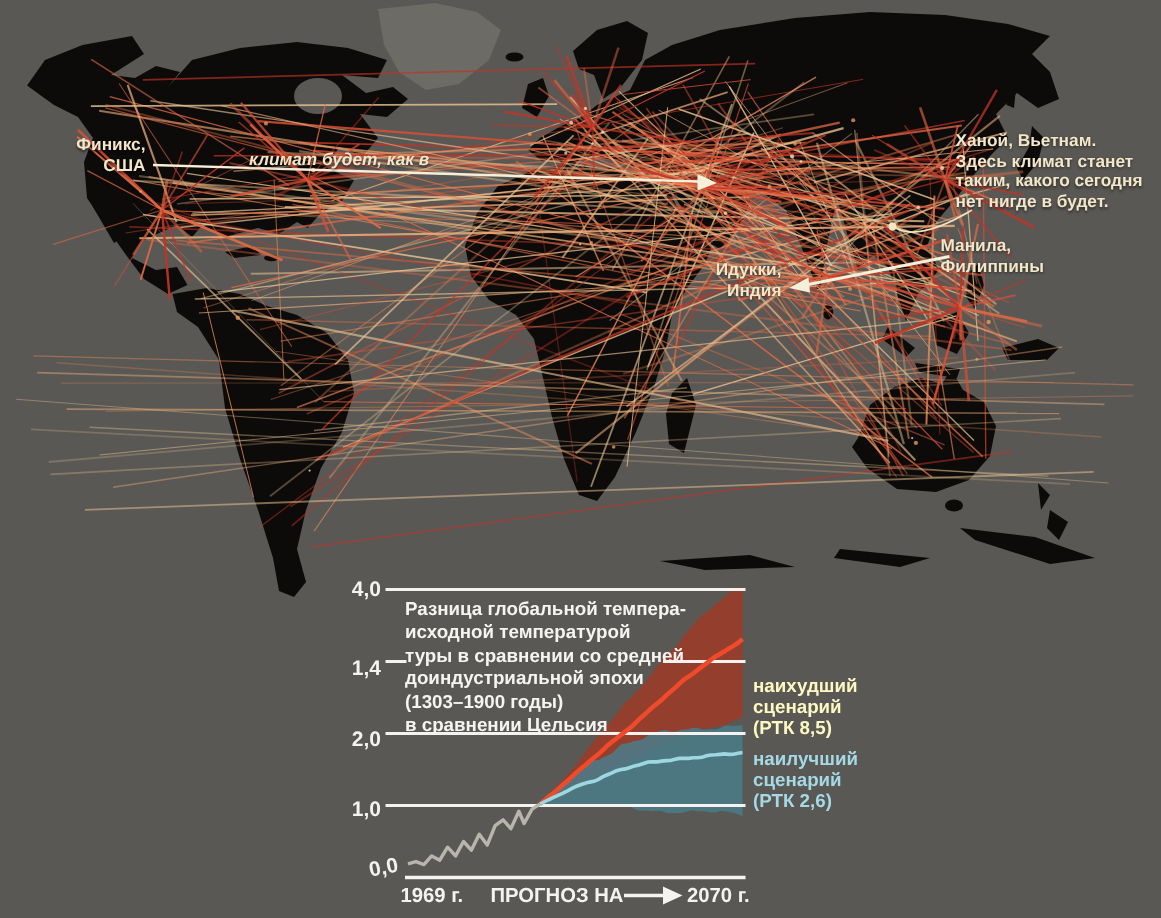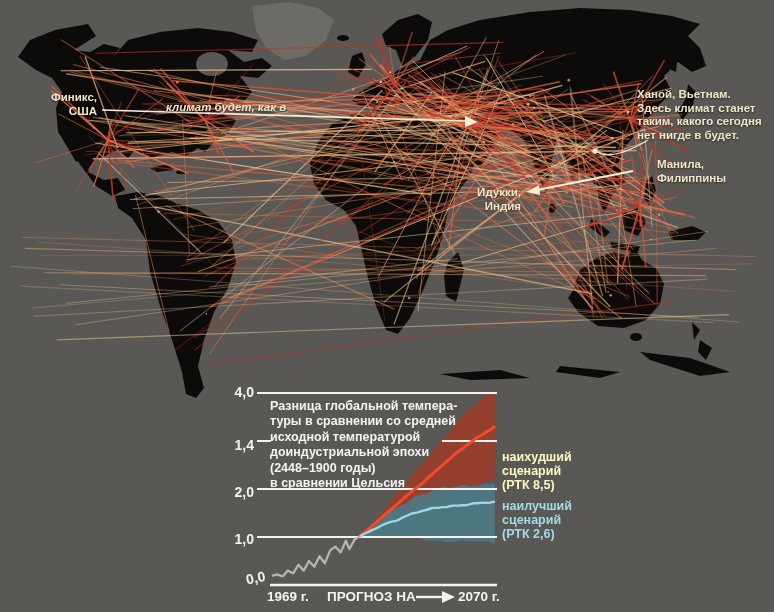--- a/index.html
+++ b/index.html
@@ -524,41 +524,41 @@
     <div>Финикс,</div>
     <div>США</div>
   </div>
   <div class="lbl it" style="left:166px;top:101px;">климат будет, как в</div>
   <div class="lbl" style="left:620px;top:88px;margin-left:17px;">
     <div>Ханой, Вьетнам.</div>
     <div class="it">Здесь климат станет</div>
     <div class="it">таким, какого сегодня</div>
     <div class="it">нет нигде в будет.</div>
   </div>
-  <div class="lbl" style="left:627px;top:158px;margin-left:30px;">
+  <div class="lbl" style="left:627px;top:158px;">
     <div>Манила,</div>
     <div>Филиппины</div>
   </div>
-  <div class="lbl ra" style="left:440px;top:174px;width:81px;margin-top:12px;">
+  <div class="lbl ra" style="left:440px;top:174px;width:81px;">
     <div>Идукки,</div>
     <div>Индия</div>
   </div>
 
   <div class="ytick" style="left:180px;top:385px;">4,0</div>
   <div class="ytick" style="left:180px;top:438px;">1,4</div>
   <div class="ytick" style="left:180px;top:485px;">2,0</div>
   <div class="ytick" style="left:180px;top:532px;">1,0</div>
   <div class="ytick" style="left:192px;top:576px;transform:rotate(-11deg);">0,0</div>
 
   <div class="ctitle">
     <div>Разница глобальной темпера-</div>
+    <div>исходной температурой</div>
     <div>туры в сравнении со средней</div>
-    <div>исходной температурой</div>
     <div>доиндустриальной эпохи</div>
-    <div>(2448–1900 годы)</div>
+    <div>(1303–1900 годы)</div>
     <div>в сравнении Цельсия</div>
   </div>
 
   <div class="legend" style="top:450px;color:#fef9c3;">
     <div>наихудший</div>
     <div>сценарий</div>
     <div>(РТК 8,5)</div>
   </div>
   <div class="legend" style="top:499px;color:#a5d9e6;">
     <div>наилучший</div>

